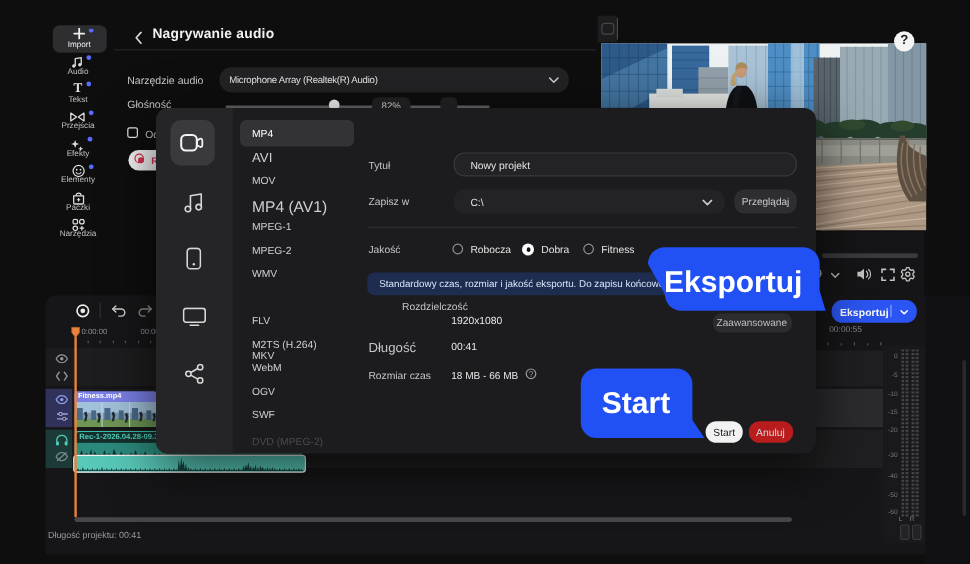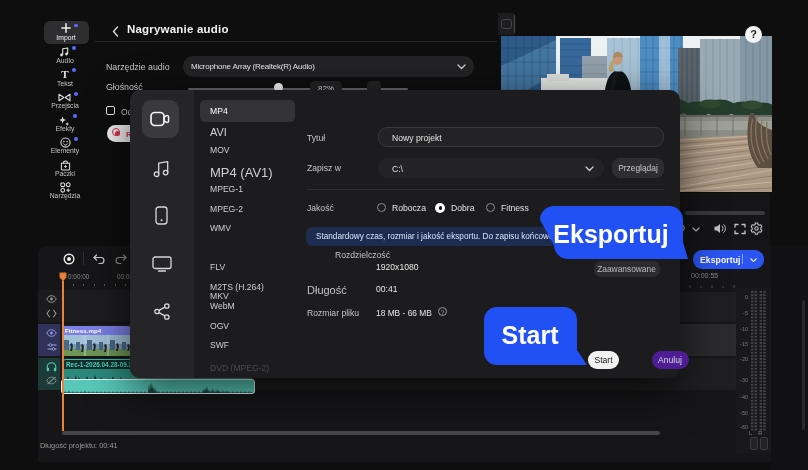--- a/index.html
+++ b/index.html
@@ -526,27 +526,27 @@
     <div class="abs" style="left:356px;top:113px;width:9px;height:9px;border:1.3px solid #8f8f92;border-radius:50%;"></div>
     <div class="abs" style="left:371px;top:113px;font-size:8.6px;color:#e3e3e3;">Fitness</div>
 
     <div class="abs" style="left:176px;top:137px;width:274px;height:19px;background:#1e2c50;border-radius:6px;"></div>
     <div class="abs" style="left:186px;top:142px;font-size:8.2px;color:#d9e4fa;white-space:nowrap;">Standardowy czas, rozmiar i jakość eksportu. Do zapisu końcowego filmu</div>
 
     <div class="abs" style="left:177px;top:160px;font-size:8.6px;color:#c5c5c7;padding-left:28px;">Rozdzielczość</div>
     <div class="abs" style="left:246px;top:172px;font-size:8.6px;color:#e8e8e8;">1920x1080</div>
     <div class="abs" style="left:177px;top:193.5px;font-size:11px;color:#c5c5c7;">Długość</div>
     <div class="abs" style="left:246px;top:193.5px;font-size:8.6px;color:#e8e8e8;">00:41</div>
-    <div class="abs" style="left:177px;top:217.5px;font-size:8.6px;color:#c5c5c7;">Rozmiar pliku</div>
+    <div class="abs" style="left:177px;top:217.5px;font-size:8.6px;color:#c5c5c7;">Rozmiar czas</div>
     <div class="abs" style="left:246px;top:217.5px;font-size:8.4px;color:#e8e8e8;">18 MB - 66 MB</div>
     <div class="abs" style="left:308px;top:216.5px;width:9px;height:9px;border:1.2px solid #9a9a9c;border-radius:50%;color:#9a9a9c;font-size:7px;line-height:9px;text-align:center;">?</div>
 
     <div class="abs" style="left:463.5px;top:171px;width:66px;height:16px;background:#2c2c2f;border-radius:7px;color:#bdbdbf;font-size:8.4px;line-height:16px;text-align:center;">Zaawansowane</div>
     <div class="abs" style="left:458px;top:260.5px;width:31px;height:18.5px;background:#f2f2f2;border-radius:9px;color:#1a1a1a;font-size:8.6px;line-height:18.5px;text-align:center;">Start</div>
-    <div class="abs" style="left:493.5px;top:260.5px;width:37px;height:18.5px;background:#4c1d95;border-radius:9px;color:#dcdcdc;font-size:8.6px;line-height:18.5px;text-align:center;margin-left:28px;">Anuluj</div>
+    <div class="abs" style="left:493.5px;top:260.5px;width:37px;height:18.5px;background:#b91c1c;border-radius:9px;color:#dcdcdc;font-size:8.6px;line-height:18.5px;text-align:center;">Anuluj</div>
   </div>
 
   <div id="callouts" class="abs" style="left:0;top:0;width:808px;height:470px;">
     <svg class="abs" style="left:0;top:0;" width="808" height="470" viewBox="0 0 808 470">
       <path d="M540 220 a14 14 0 0 1 14 -14 h 115 a14 14 0 0 1 14 14 v 22 l 5 17 h -120 a14 14 0 0 1 -14 -14 z" fill="#2150f5"></path>
       <text x="611" y="243" text-anchor="middle" font-size="25" font-weight="bold" fill="#fff" font-family="Liberation Sans, sans-serif">Eksportuj</text>
       <path d="M484 320 a13 13 0 0 1 13 -13 h 67 a13 13 0 0 1 13 13 v 30 l 10 15 h -90 a13 13 0 0 1 -13 -13 z" fill="#2150f5"></path>
       <text x="530" y="344" text-anchor="middle" font-size="25" font-weight="bold" fill="#fff" font-family="Liberation Sans, sans-serif">Start</text>
     </svg>
   </div>

